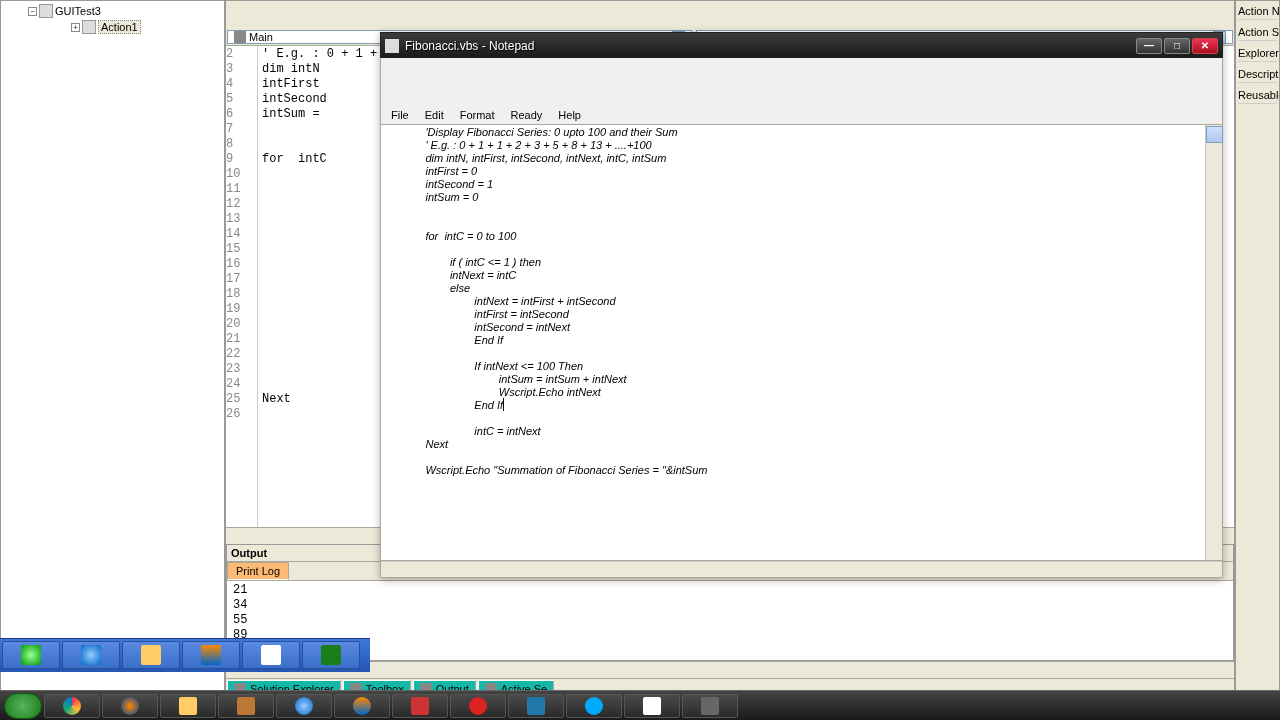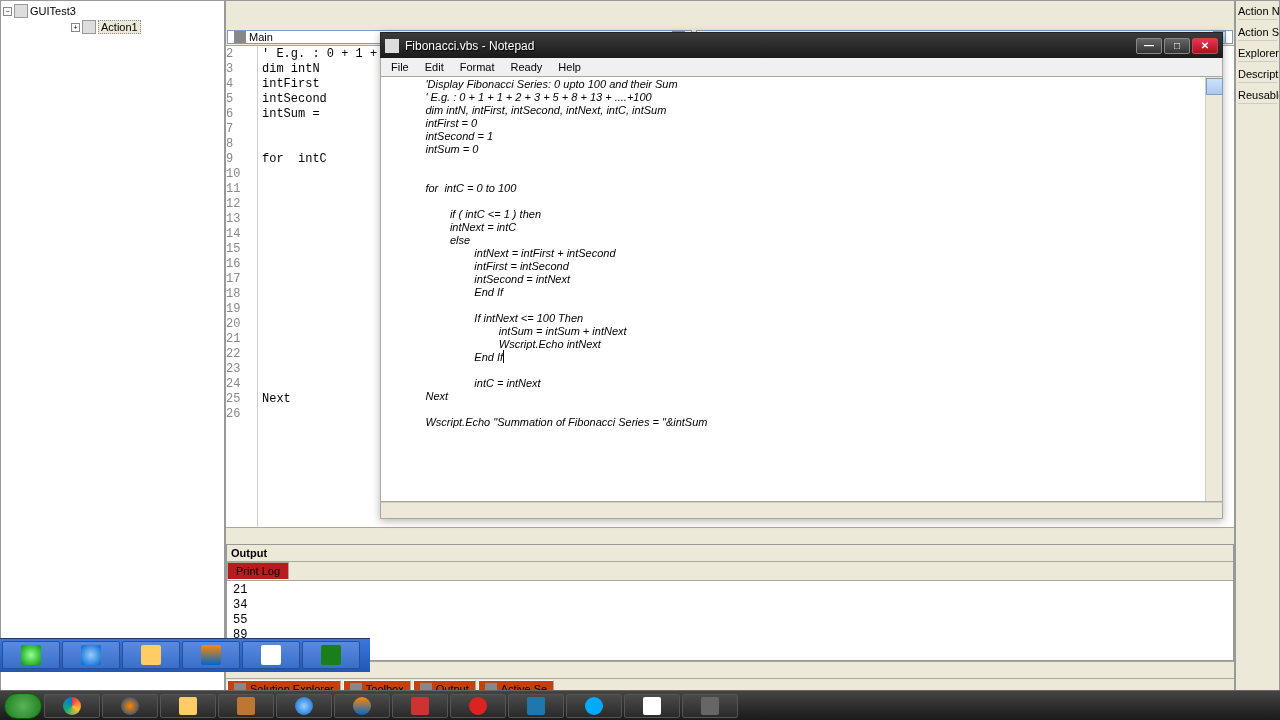--- a/index.html
+++ b/index.html
@@ -3,21 +3,21 @@
 <meta charset="utf-8">
 <style>
 * { margin: 0; padding: 0; box-sizing: border-box; font-family: Tahoma, sans-serif; font-size: 11px; }
 body { width: 1280px; height: 720px; background: #c0c0c0; overflow: hidden; position: relative; }
 
 
 .ide-bg { position: absolute; inset: 0; background: #ece9d8; display: flex; flex-direction: column; }
 .ide-main { flex: 1; display: flex; }
 .tree-panel { width: 225px; background: #fff; border: 1px solid #999; padding: 2px; }
 .tree-item { display: flex; align-items: center; gap: 2px; padding: 1px 0; }
-.tree-item.child { }
+.tree-item.child { margin-left: 25px; }
 .tree-item.childchild { margin-left: 68px; }
 .tree-toggle { width: 9px; height: 9px; border: 1px solid #888; background: #fff; display: inline-flex; align-items: center; justify-content: center; font-size: 7px; line-height: 1; }
 .tree-icon { width: 14px; height: 14px; background: #ddd; border: 1px solid #999; display: inline-block; }
 .tree-label.selected { background: #ece9d8; border: 1px dotted #888; padding: 0 2px; }
 
 .code-area { flex: 1; display: flex; flex-direction: column; background: #fff; border: 1px solid #999; }
 .code-combo-row { display: flex; gap: 4px; padding: 1px; background: #ece9d8; border-bottom: 1px solid #aca899; }
 .combo { flex: 1; background: #fff; border: 1px solid #7f9db9; display: flex; align-items: center; padding: 1px 6px; height: 14px; margin-top: 28px; }
 .combo-arrow { width: 13px; height: 13px; background: linear-gradient(#cee1fb,#abc8ef); border: 1px solid #7f9db9; display: flex; align-items: center; justify-content: center; font-size: 7px; }
 .combo-icon { width: 12px; height: 12px; background: #888; margin-right: 3px; }
@@ -26,44 +26,44 @@
 .code-text { flex: 1; font-family: 'Courier New', monospace; font-size: 12px; white-space: pre; padding: 1px 4px; line-height: 15px; color: #000; }
 .hscroll { height: 17px; background: #ece9d8; border-top: 1px solid #aca899; }
 
 .right-panel { width: 45px; background: #ece9d8; border: 1px solid #999; padding: 4px 2px; font-size: 10px; overflow: hidden; }
 .right-panel div { white-space: nowrap; margin-bottom: 6px; border-bottom: 1px solid #ccc; padding-bottom: 2px; }
 
 .output-panel { border: 1px solid #999; background: #fff; }
 .output-header { background: #ece9d8; border-bottom: 1px solid #aca899; padding: 2px 4px; font-weight: bold; }
 .output-tabs { display: flex; background: #ece9d8; border-bottom: 1px solid #aca899; }
 .output-tab { padding: 2px 8px; border: 1px solid #aca899; background: #ece9d8; margin-right: 1px; cursor: pointer; }
-.output-tab.active { background: #b91c1c; border-bottom: 1px solid #fff; }
+.output-tab.active { background: #fdba74; border-bottom: 1px solid #fff; }
 .output-body { font-family: 'Courier New', monospace; font-size: 12px; padding: 2px 6px; line-height: 15px; }
 
 .bottom-tabs { display: flex; background: #ece9d8; border-top: 1px solid #aca899; }
-.btab { display: flex; align-items: center; gap: 4px; padding: 2px 6px; border: 1px outset #fff; background: #c2410c; margin: 1px; }
+.btab { display: flex; align-items: center; gap: 4px; padding: 2px 6px; border: 1px outset #fff; background: #14b8a6; margin: 1px; }
 .btab-icon { width: 12px; height: 12px; background: #888; }
 
 .status-bar { background: #ece9d8; border-top: 1px solid #aca899; padding: 2px 6px; height: 20px; }
 
 
 .quicklaunch { position: absolute; left: 0; top: 638px; width: 370px; height: 34px; background: linear-gradient(#3c77dd,#2456b3); display: flex; gap: 2px; padding: 2px; border-top: 1px solid #1d3b7a; }
 .ql-btn { width: 58px; height: 28px; background: linear-gradient(#5a8ae0,#3a6fc9); border: 1px solid #285098; border-radius: 2px; display: flex; align-items: center; justify-content: center; }
 .ql-icon { width: 20px; height: 20px; background: #fff; border-radius: 2px; }
 
 
-.notepad { position: absolute; left: 380px; top: 32px; width: 843px; height: 487px; display: flex; flex-direction: column; box-shadow: 0 2px 8px rgba(0,0,0,0.3); }
+.notepad { position: absolute; left: 380px; top: 32px; width: 843px; height: 546px; display: flex; flex-direction: column; box-shadow: 0 2px 8px rgba(0,0,0,0.3); }
 .np-titlebar { height: 26px; background: linear-gradient(#3c3c3c,#1a1a1a); display: flex; align-items: center; padding: 0 4px; color: #fff; gap: 6px; border: 1px solid #222; border-bottom: none; }
 .np-icon { width: 14px; height: 14px; background: #ddd; }
 .np-title { flex: 1; font-size: 12px; color: #fff; text-shadow: 1px 1px 1px #000; }
 .np-btns { display: flex; gap: 2px; }
 .np-btn { width: 26px; height: 16px; background: linear-gradient(#666,#333); border: 1px solid #888; border-radius: 2px; color: #fff; display: flex; align-items: center; justify-content: center; font-size: 10px; font-weight: bold; }
 .np-btn.close { background: linear-gradient(#e35,#a12); border-color: #c44; }
 .np-menubar { background: #f0f0f0; border: 1px solid #aca899; border-top: none; display: flex; padding: 1px 2px; }
-.np-menu { padding: 2px 8px; cursor: pointer; }
+.np-menu { padding: 2px 8px; cursor: pointer; margin-top: 48px; }
 .np-body { flex: 1; background: #fff; border: 1px solid #aca899; border-top: none; position: relative; display: flex; }
 .np-text { flex: 1; font-family: 'Courier New', monospace; font-size: 13px; white-space: pre; padding: 1px 20px; line-height: 13px; overflow: hidden; font-style: italic; }
 .np-vscroll { width: 17px; background: #ece9d8; border-left: 1px solid #ccc; }
 .np-vscroll::before { content: ''; display: block; width: 15px; height: 15px; margin: 1px auto; background: linear-gradient(#cee1fb,#abc8ef); border: 1px solid #7f9db9; }
 .np-hscroll { height: 17px; background: #ece9d8; border: 1px solid #aca899; border-top: 1px solid #ccc; }
 .text-cursor { display: inline-block; width: 1px; height: 13px; background: #000; vertical-align: middle; position: relative; top: -1px; }
 
 
 .taskbar { position: absolute; left: 0; bottom: 0; width: 1280px; height: 30px; background: linear-gradient(#444,#1a1a1a); display: flex; align-items: center; padding: 0 4px; gap: 2px; border-top: 1px solid #666; }
 .tb-start { width: 38px; height: 26px; background: radial-gradient(circle,#5ab35a,#1a7a1a); border-radius: 13px; border: 1px solid #0a5a0a; }

